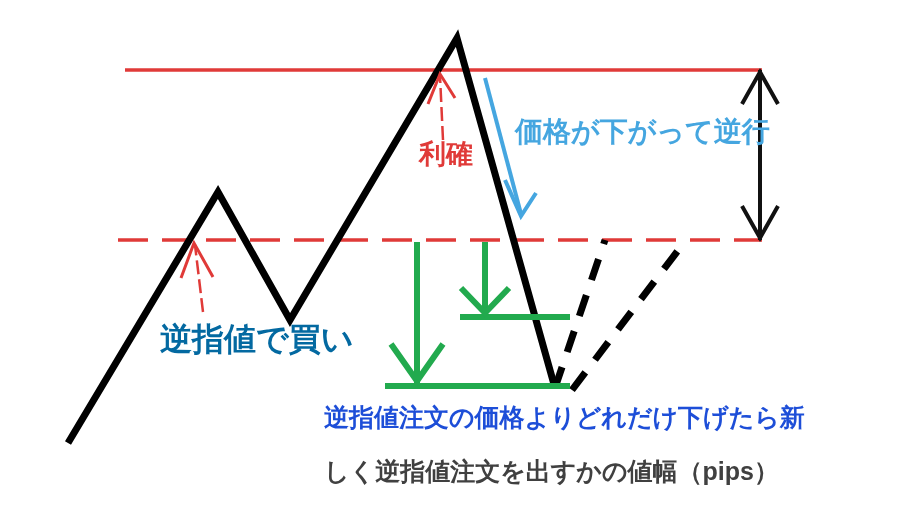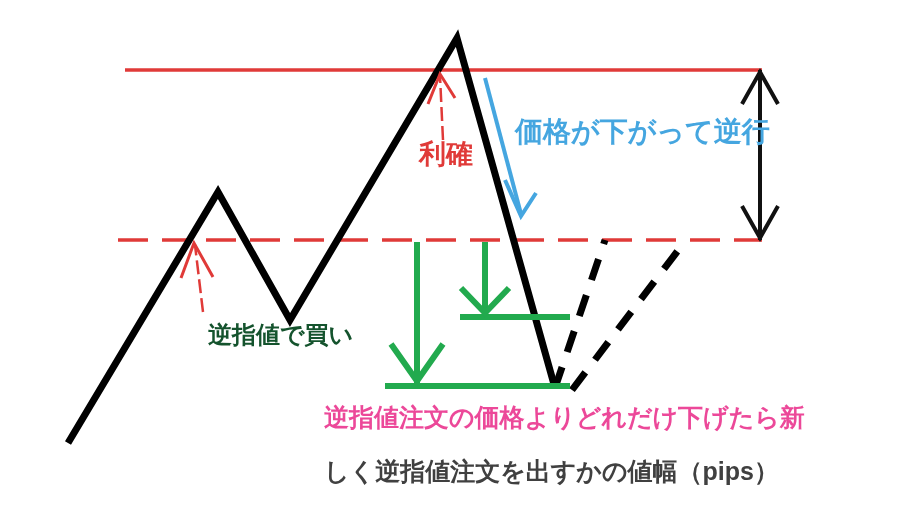--- a/index.html
+++ b/index.html
@@ -34,41 +34,40 @@
   }
   #label-rikaku {
     left: 419px;
     top: 141px;
     font-size: 27px;
     color: #e03a38;
   }
   #label-gyaku-sashine-kai {
     left: 160px;
     top: 323px;
-    font-size: 24px;
-    color: #14532d;
-    margin-left: 48px;
+    font-size: 32px;
+    color: #0369a1;
   }
   #label-kakaku-gyakkou {
     left: 515px;
     top: 118px;
     font-size: 28px;
     color: #45a6e0;
   }
   #label-20pips {
     left: 768px;
     top: 148px;
     font-size: 30px;
     color: #111111;
   }
   #label-green-note-1 {
     left: 324px;
     top: 405px;
     font-size: 25px;
-    color: #ec4899;
+    color: #1d4ed8;
   }
   #label-green-note-2 {
     left: 324px;
     top: 459px;
     font-size: 25px;
     color: #404040;
   }
 </style>
 </head>
 <body>

